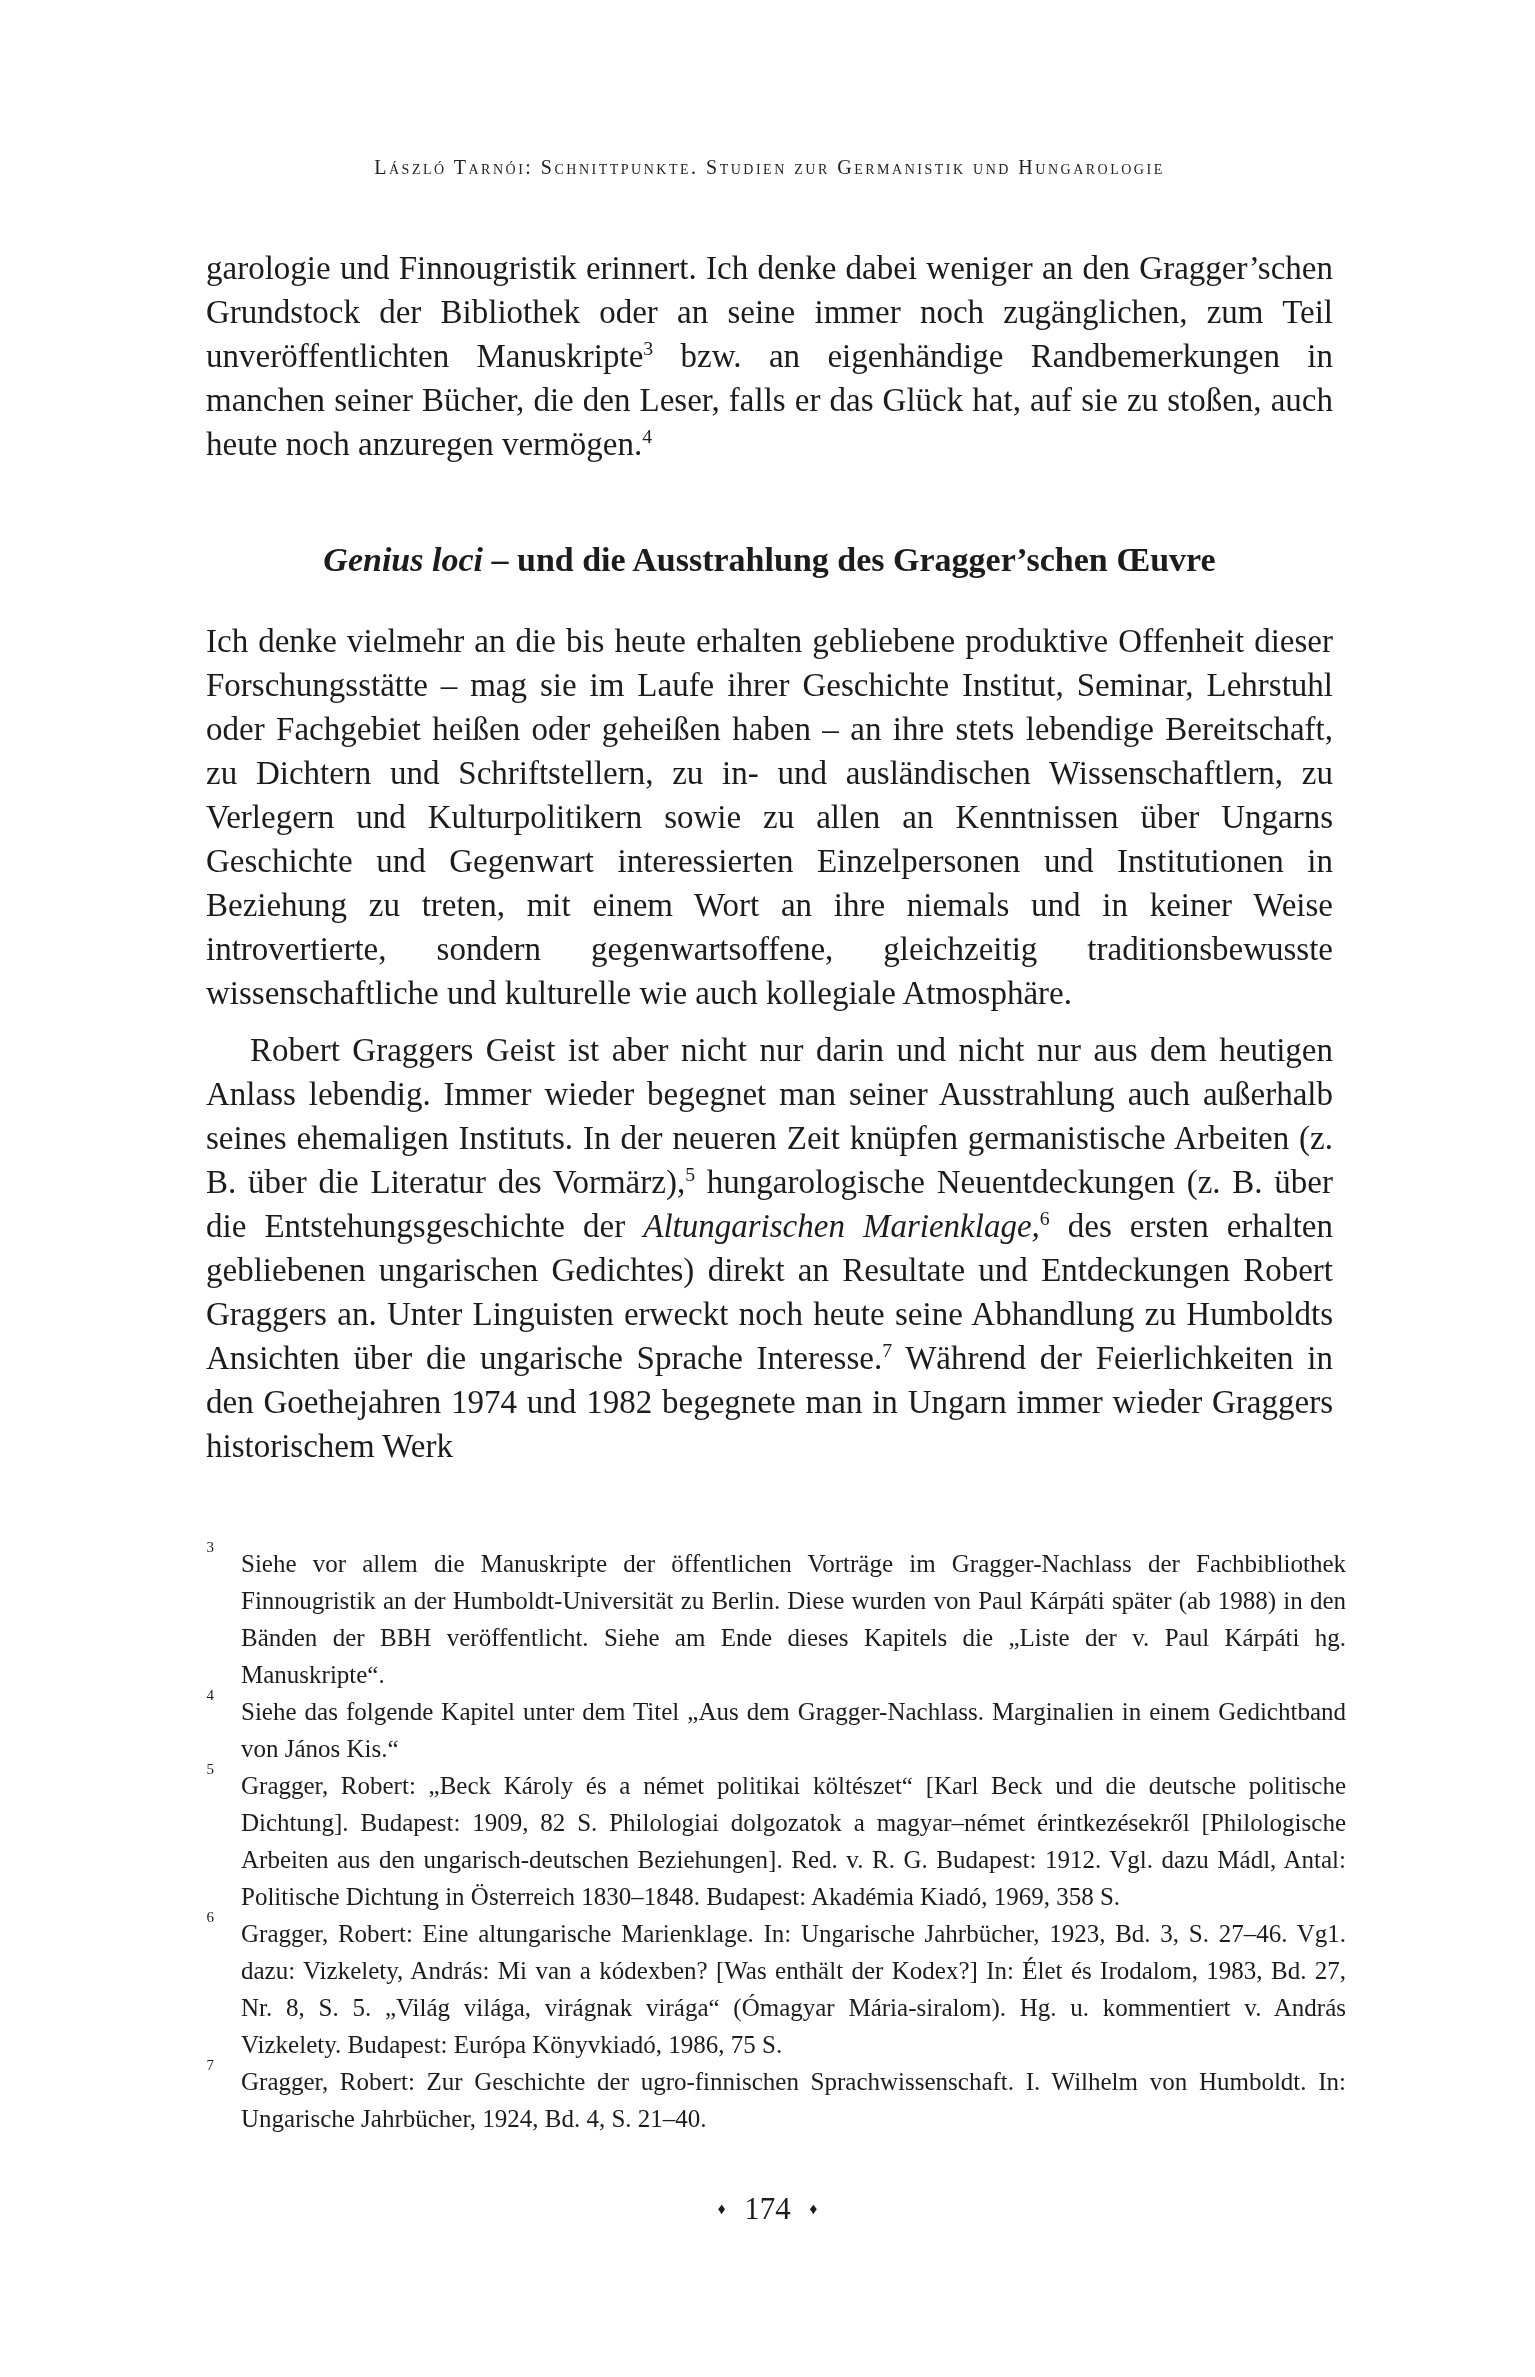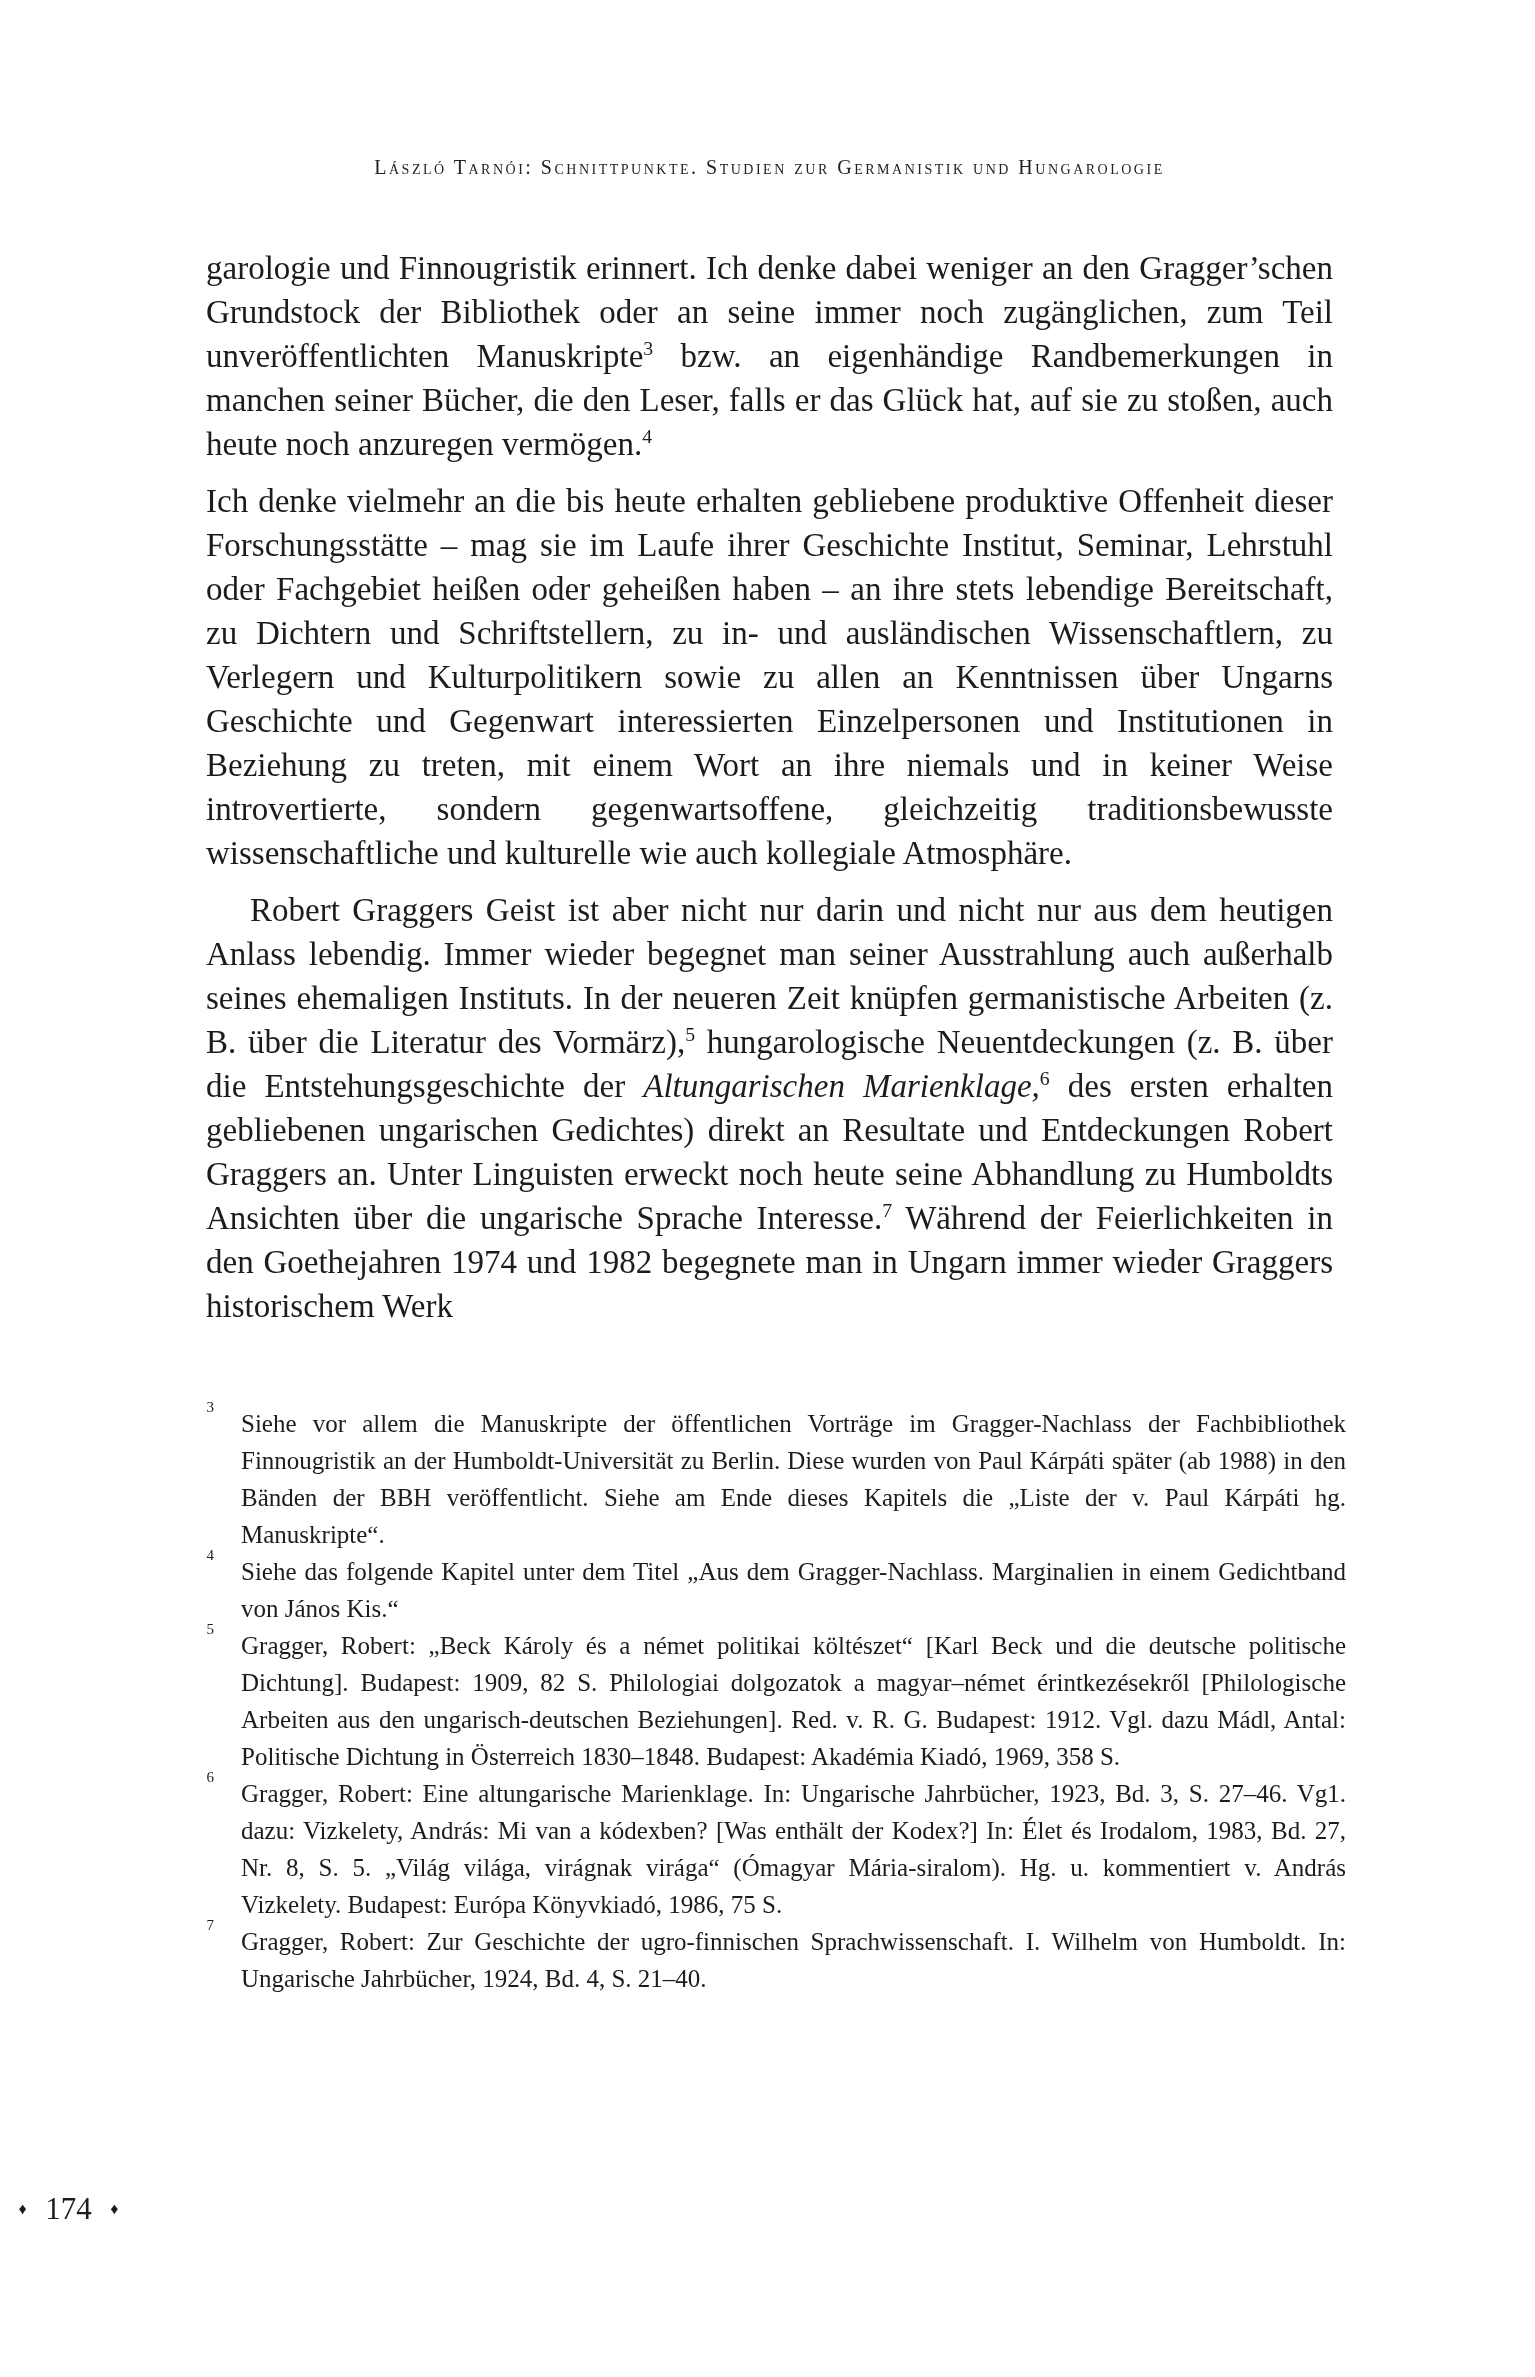--- a/index.html
+++ b/index.html
@@ -74,20 +74,21 @@
   .fn-num {
     position: absolute;
     left: 13.4px;
     top: 1.7px;
   }
   .page-number {
     position: absolute;
     left: 0;
     right: 0;
     top: 2191px;
+    text-align: center;
     font-size: 31px;
     color: #1c1c1c;
   }
   .ornament {
     font-size: 16px;
     vertical-align: 5px;
     margin: 0 18.5px;
     color: #1c1c1c;
   }
 </style>
@@ -95,20 +96,21 @@
 <body>
 
 <div class="page">
 
   <header class="running-header">László Tarnói: Schnittpunkte. Studien zur Germanistik und Hungarologie</header>
 
   <main class="body-text">
 
     <p class="para"><span>garologie und Finnougristik erinnert. Ich denke dabei weniger an den Gragger’schen Grundstock der Bibliothek oder an seine immer noch zugänglichen, zum Teil unveröffentlichten Manuskripte</span><sup>3</sup><span> bzw. an eigenhändige Randbemerkungen in manchen seiner Bücher, die den Leser, falls er das Glück hat, auf sie zu stoßen, auch heute noch anzuregen vermögen.</span><sup>4</sup></p>
 
+    <h2 class="section-heading"><em>Genius loci</em><span> – und die Ausstrahlung des Gragger’schen Œuvre</span></h2>
 
     <p class="para"><span>Ich denke vielmehr an die bis heute erhalten gebliebene produktive Offenheit dieser Forschungsstätte – mag sie im Laufe ihrer Geschichte Institut, Seminar, Lehrstuhl oder Fachgebiet heißen oder geheißen haben – an ihre stets lebendige Bereitschaft, zu Dichtern und Schriftstellern, zu in- und ausländischen Wissenschaftlern, zu Verlegern und Kulturpolitikern sowie zu allen an Kenntnissen über Ungarns Geschichte und Gegenwart interessierten Einzelpersonen und Institutionen in Beziehung zu treten, mit einem Wort an ihre niemals und in keiner Weise introvertierte, sondern gegenwartsoffene, gleichzeitig traditionsbewusste wissenschaftliche und kulturelle wie auch kollegiale Atmosphäre.</span></p>
 
     <p class="para indent"><span>Robert Graggers Geist ist aber nicht nur darin und nicht nur aus dem heutigen Anlass lebendig. Immer wieder begegnet man seiner Ausstrahlung auch außerhalb seines ehemaligen Instituts. In der neueren Zeit knüpfen germanistische Arbeiten (z. B. über die Literatur des Vormärz),</span><sup>5</sup><span> hungarologische Neuentdeckungen (z. B. über die Entstehungsgeschichte der </span><span class="italic">Altungarischen Marienklage,</span><sup>6</sup><span> des ersten erhalten gebliebenen ungarischen Gedichtes) direkt an Resultate und Entdeckungen Robert Graggers an. Unter Linguisten erweckt noch heute seine Abhandlung zu Humboldts Ansichten über die ungarische Sprache Interesse.</span><sup>7</sup><span> Während der Feierlichkeiten in den Goethejahren 1974 und 1982 begegnete man in Ungarn immer wieder Graggers historischem Werk</span></p>
 
     <section class="footnotes">
   <div class="footnote">
     <sup class="fn-num">3</sup>
     <span class="fn-text"><span>Siehe vor allem die Manuskripte der öffentlichen Vorträge im Gragger-Nachlass der Fachbibliothek Finnougristik an der Humboldt-Universität zu Berlin. Diese wurden von Paul Kárpáti später (ab 1988) in den Bänden der BBH veröffentlicht. Siehe am Ende dieses Kapitels die „Liste der v. Paul Kárpáti hg. Manuskripte“.</span></span>
   </div>

